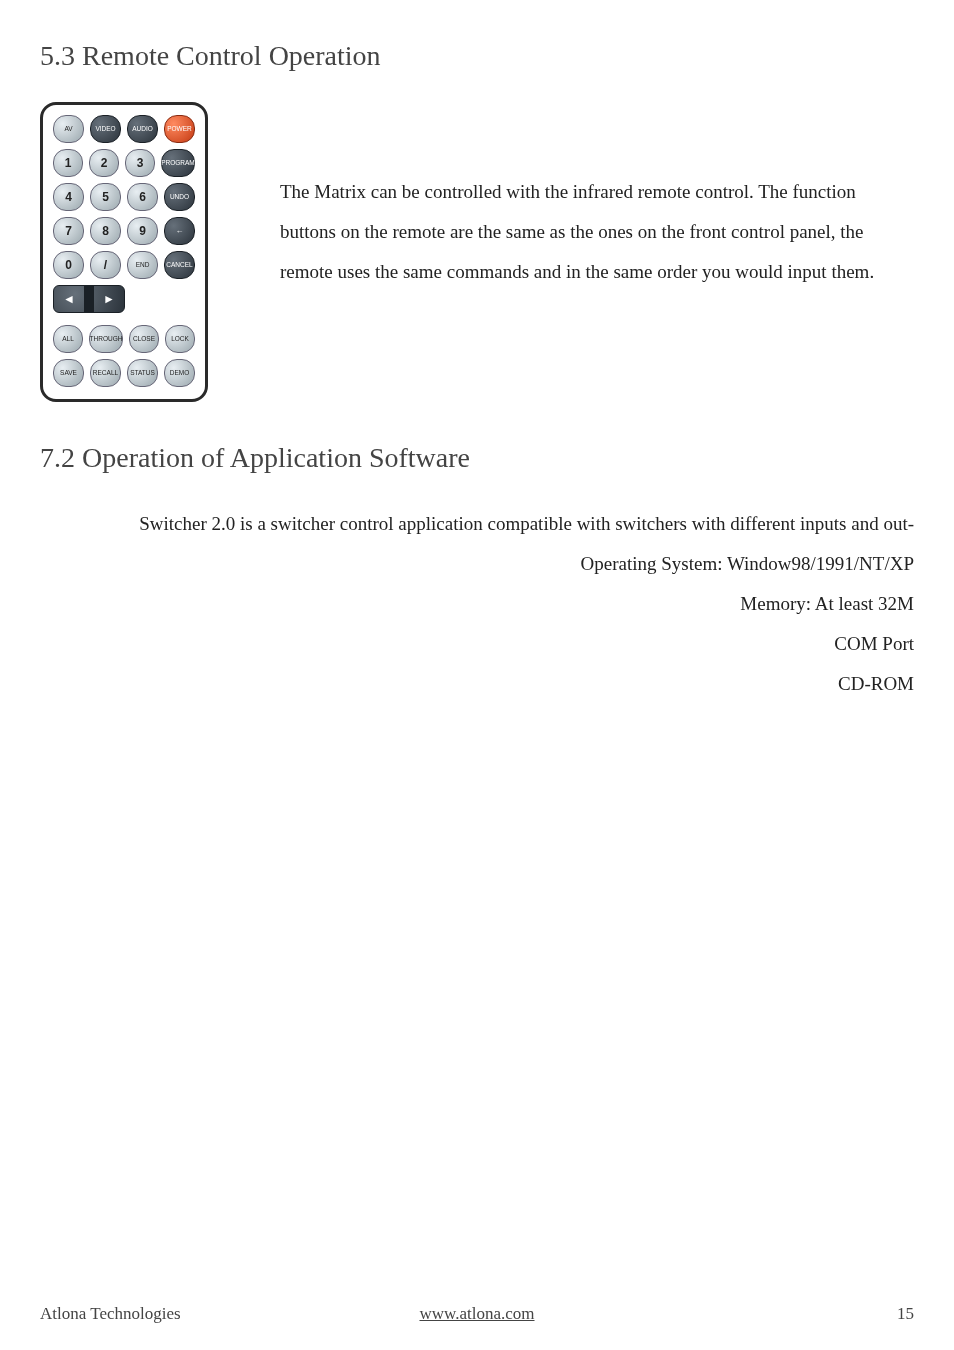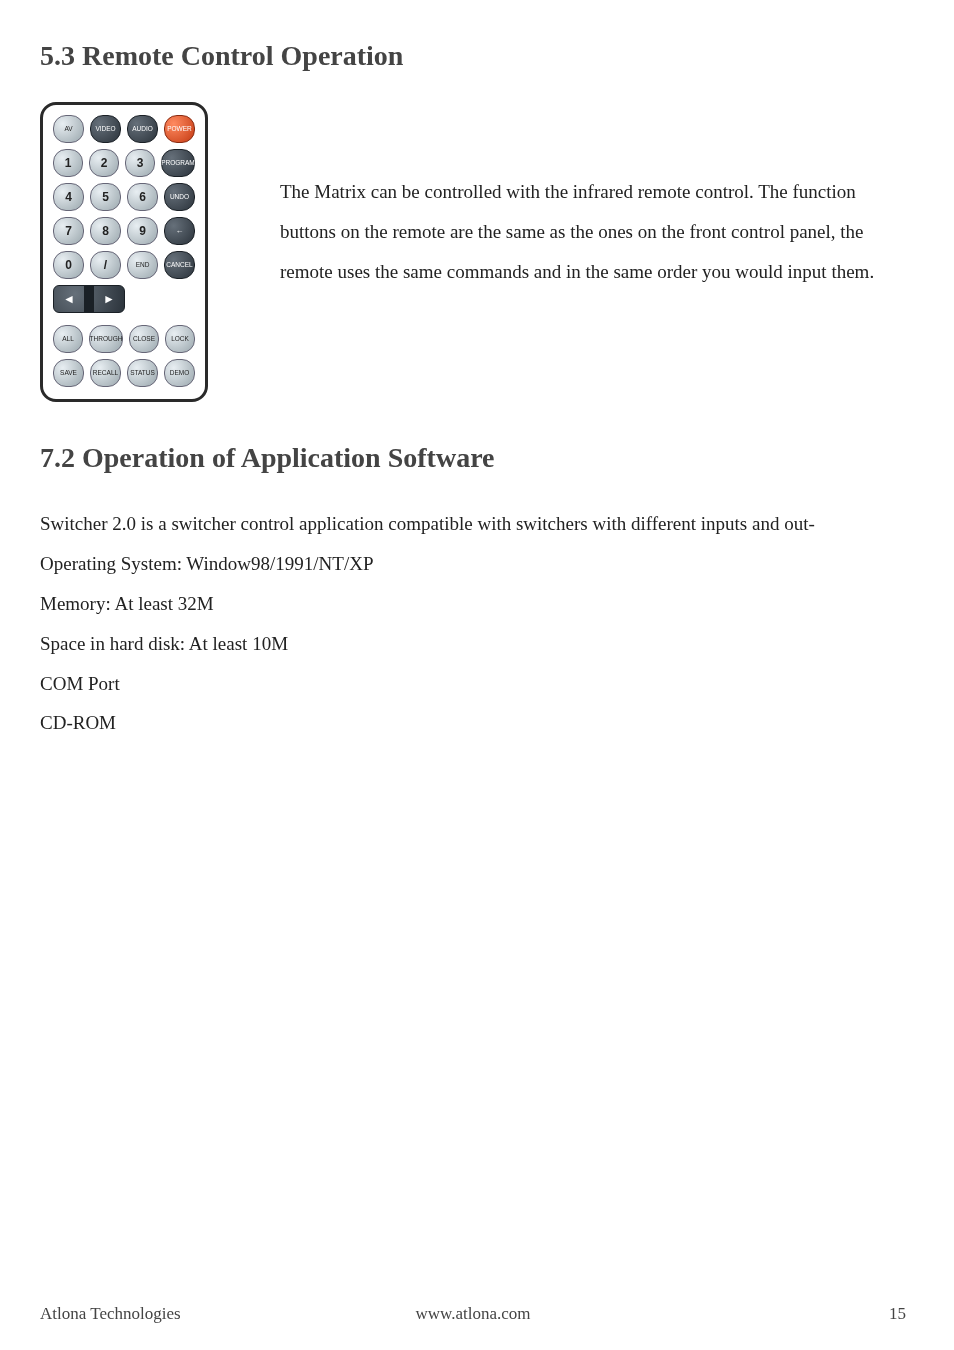--- a/index.html
+++ b/index.html
@@ -7,21 +7,21 @@
     padding: 40px 40px 30px 40px;
     font-family: "Times New Roman", Times, serif;
     color: #222;
     width: 954px;
     height: 1350px;
     box-sizing: border-box;
     position: relative;
     background: #fff;
   }
   h2.section {
-    font-weight: bold;
+    font-weight: normal;
     font-size: 28px;
     color: #444;
     margin: 0 0 30px 0;
   }
   .row {
     display: flex;
     gap: 34px;
     align-items: flex-start;
     margin-bottom: 40px;
   }
@@ -83,34 +83,34 @@
     color: #222;
     margin-left: 38px;
   }
 
   .body-text {
     font-size: 19px;
     line-height: 2.1;
     color: #222;
     margin-top: 24px;
   }
-  .body-text p { margin: 0; }
+  .body-text p { margin: 0; text-align: right; }
 
   footer {
     position: absolute;
     left: 0;
-    right: 8px;
+    right: 0;
     bottom: 26px;
     padding: 0 40px;
     font-size: 17px;
     color: #444;
     display: flex;
     justify-content: space-between;
   }
-  footer .center { position:absolute; left:0; right:0; text-align:center; }
+  footer .center { position:absolute; left:0; right:0; text-align:center;text-decoration:underline; }
   footer .right { margin-left:auto;text-align:right; }
 </style>
 </head>
 <body>
 
 <h2 class="section">5.3 Remote Control Operation</h2>
 
 <div class="row">
   <div class="remote">
     <div class="r-row">
@@ -167,21 +167,20 @@
 
   <div class="desc">The Matrix can be controlled with the infrared remote control.  The function buttons on the remote are the same as the ones on the front control panel, the remote uses the same commands and in the same order you would input them.</div>
 </div>
 
 <h2 class="section">7.2 Operation of Application Software</h2>
 
 <div class="body-text">
   <p>Switcher 2.0 is a switcher control application compatible with switchers with different inputs and out-</p>
   <p>Operating System: Window98/1991/NT/XP</p>
   <p>Memory: At least 32M</p>
-  <p>Space in hard disk: At least 10M</p>
   <p>COM Port</p>
   <p>CD-ROM</p>
 </div>
 
 <footer>
   <span>Atlona Technologies</span>
   <span class="center">www.atlona.com</span>
   <span class="right">15</span>
 </footer>
 

